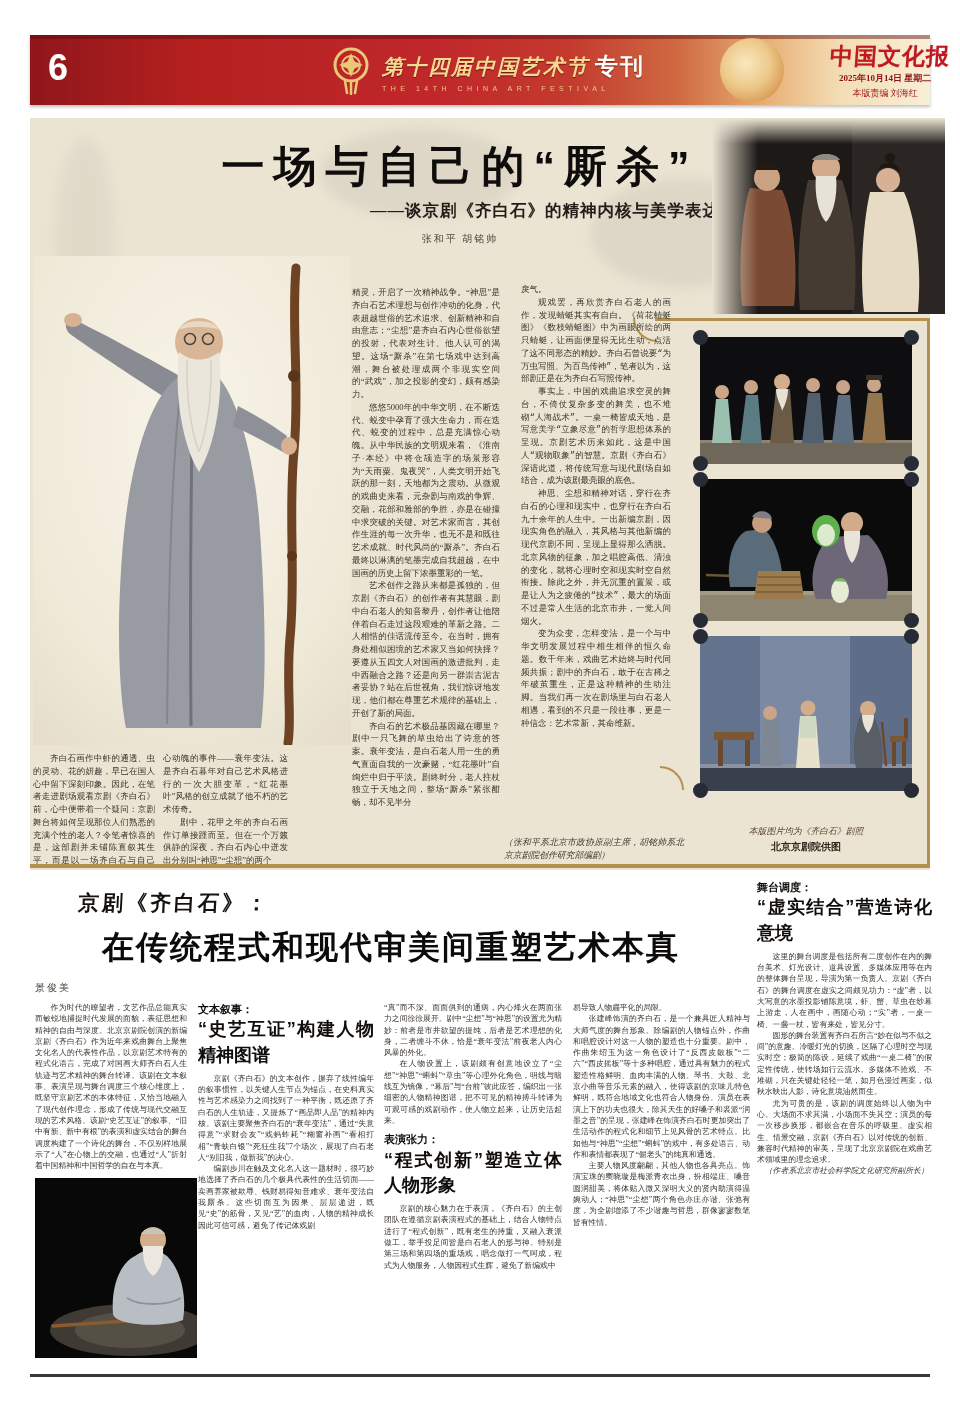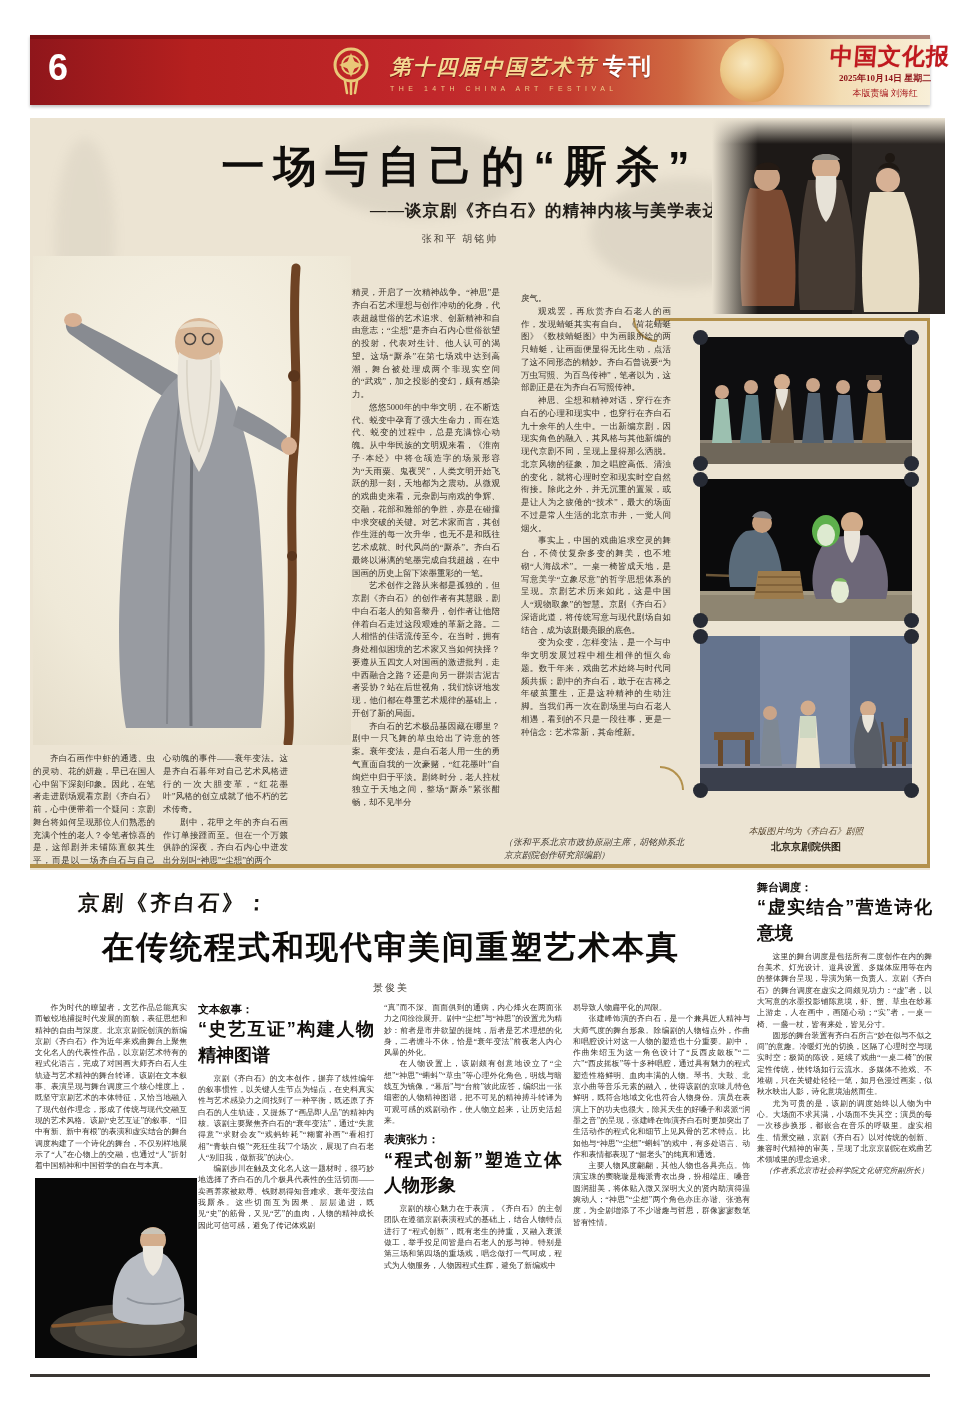--- a/index.html
+++ b/index.html
@@ -7,21 +7,21 @@
         font-family:"Liberation Serif",serif;}
   .abs{position:absolute;}
 
   
   .banner{left:30px;top:35px;width:900px;height:70px;
     background:linear-gradient(90deg,#8f161b 0%,#b5201f 18%,#c1272b 45%,#c43a2e 60%,#cf6a42 72%,#e8b077 82%,#f3ddb4 90%,#f8efd8 100%);
     box-shadow:0 2px 3px rgba(0,0,0,.25);}
   .banner::before{content:"";position:absolute;left:0;top:0;width:100%;height:4px;background:rgba(90,8,10,.45);}
   .page-num{left:18px;top:12px;color:#ffffff;font-family:"Liberation Sans",sans-serif;
     font-weight:bold;font-size:36px;}
-  .fest-group{left:300px;top:8px;width:360px;display:flex;align-items:center;gap:8px;}
+  .fest-group{left:300px;top:8px;width:360px;display:flex;align-items:center;}
   .fest-text{margin-left:10px;}
   .fest-cn{color:#f5d892;font-weight:bold;font-size:21px;letter-spacing:2px;
     font-family:"Liberation Serif",serif;font-style:italic;text-shadow:0 1px 1px rgba(60,10,5,.6);}
   .fest-zk{color:#ffffff;font-family:"Liberation Sans",sans-serif;font-weight:bold;font-size:23px;margin-left:6px;font-style:normal;}
   .fest-en{color:#eec987;font-family:"Liberation Sans",sans-serif;font-size:7px;letter-spacing:4.5px;margin-top:3px;}
   .gold-disc{left:690px;top:3px;width:64px;height:64px;border-radius:50%;
     background:radial-gradient(circle at 40% 40%,#f9ecc4 0%,#edcb8a 45%,#d99c58 75%,rgba(217,156,88,0) 100%);opacity:.95;}
   .paper-name{left:790px;top:6px;width:140px;text-align:center;color:#c0191f;
     font-weight:bold;font-size:23px;letter-spacing:1px;font-family:"DejaVu Serif",serif;
     text-shadow:0 0 1px rgba(160,20,20,.4);transform:skewX(-4deg);}
@@ -59,21 +59,21 @@
   .fadeL{position:absolute;left:0;top:0;width:46px;height:100%;
     background:linear-gradient(90deg,#ece4d3 0%,rgba(236,228,211,0) 100%);}
   .fadeT{position:absolute;left:0;top:0;width:100%;height:26px;
     background:linear-gradient(180deg,#ece4d3 0%,rgba(236,228,211,0) 100%);}
 
   
   .b-kicker{left:78px;top:889px;color:#15120e;font-size:21px;font-weight:bold;
     font-family:"DejaVu Serif",serif;letter-spacing:3px;transform:skewX(-3deg);}
   .b-title{left:35px;top:926px;width:712px;text-align:center;color:#0d0b09;
     font-family:"Liberation Serif",serif;font-weight:900;font-size:32px;letter-spacing:2px;}
-  .b-author{left:35px;top:981px;width:712px;text-align:center;color:#49433b;font-size:10px;letter-spacing:2px;}
+  .b-author{left:35px;top:981px;width:712px;text-align:left;color:#49433b;font-size:10px;letter-spacing:2px;}
   .subhead{font-family:"Liberation Sans",sans-serif;font-weight:bold;color:#100d0a;
     text-indent:0;line-height:1.4;margin:0 0 5px 0;}
   .subhead .s1{font-size:11px;display:block;}
   .subhead .s2{font-size:18px;display:block;}
   .bottom-rule{left:30px;top:1374px;width:900px;height:2.5px;background:#3b3733;}
 </style>
 </head>
 <body>
 
 <div id="page">
@@ -161,25 +161,25 @@
       <p>心动魄的事件——衰年变法。这是齐白石暮年对自己艺术风格进行的一次大胆变革，“红花墨叶”风格的创立成就了他不朽的艺术传奇。</p>
       <p>剧中，花甲之年的齐白石画作订单接踵而至。但在一个万籁俱静的深夜，齐白石内心中迸发出分别叫“神思”“尘想”的两个</p>
     </div>
 
   <div class="col body-main cont" style="left:352px;top:286px;width:148px;height:578px;">
       <p>精灵，开启了一次精神战争。“神思”是齐白石艺术理想与创作冲动的化身，代表超越世俗的艺术追求、创新精神和自由意志；“尘想”是齐白石内心世俗欲望的投射，代表对生计、他人认可的渴望。这场“厮杀”在第七场戏中达到高潮，舞台被处理成两个非现实空间的“武戏”，加之投影的变幻，颇有感染力。</p>
       <p>悠悠5000年的中华文明，在不断迭代、蜕变中孕育了强大生命力，而在迭代、蜕变的过程中，总是充满惊心动魄。从中华民族的文明观来看，《淮南子·本经》中将仓颉造字的场景形容为“天雨粟、鬼夜哭”，人类文明开始飞跃的那一刻，天地都为之震动。从微观的戏曲史来看，元杂剧与南戏的争辉、交融，花部和雅部的争胜，亦是在碰撞中求突破的关键。对艺术家而言，其创作生涯的每一次升华，也无不是和既往艺术成就、时代风尚的“厮杀”。齐白石最终以淋漓的笔墨完成自我超越，在中国画的历史上留下浓墨重彩的一笔。</p>
       <p>艺术创作之路从来都是孤独的，但京剧《齐白石》的创作者有其慧眼，剧中白石老人的知音黎丹，创作者让他陪伴着白石走过这段艰难的革新之路。二人相惜的佳话流传至今。在当时，拥有身处相似困境的艺术家又当如何抉择？要遵从五四文人对国画的激进批判，走中西融合之路？还是向另一群崇古泥古者妥协？站在后世视角，我们惊讶地发现，他们都在尊重艺术规律的基础上，开创了新的局面。</p>
       <p>齐白石的艺术极品基因藏在哪里？剧中一只飞舞的草虫给出了诗意的答案。衰年变法，是白石老人用一生的勇气直面自我的一次豪赌，“红花墨叶”自绚烂中归于平淡。剧终时分，老人拄杖独立于天地之间，整场“厮杀”紧张酣畅，却不见半分</p>
     </div>
-  <div class="col body-main cont" style="left:521px;top:292px;width:150px;height:540px;">
+  <div class="col body-main cont" style="left:521px;top:284px;width:150px;height:540px;font-family:Liberation Mono, monospace;">
       <p>戾气。</p>
       <p>观戏罢，再欣赏齐白石老人的画作，发现蜻蜓其实有自白。《荷花蜻蜓图》《数枝蜻蜓图》中为画眼所绘的两只蜻蜓，让画面便显得无比生动，点活了这不同形态的精妙。齐白石曾说要“为万虫写照、为百鸟传神”，笔者以为，这部剧正是在为齐白石写照传神。</p>
+      <p>事实上，中国的戏曲追求空灵的舞台，不倚仗复杂多变的舞美，也不堆砌“人海战术”。一桌一椅皆成天地，是写意美学“立象尽意”的哲学思想体系的呈现。京剧艺术历来如此，这是中国人“观物取象”的智慧。京剧《齐白石》深谙此道，将传统写意与现代剧场自如结合，成为该剧最亮眼的底色。</p>
       <p>神思、尘想和精神对话，穿行在齐白石的心理和现实中，也穿行在齐白石九十余年的人生中。一出新编京剧，因现实角色的融入，其风格与其他新编的现代京剧不同，呈现上显得那么洒脱。北京风物的征象，加之唱腔高低、清浊的变化，就将心理时空和现实时空自然衔接。除此之外，并无沉重的置景，或是让人为之疲倦的“技术”，最大的场面不过是常人生活的北京市井，一觉人间烟火。</p>
-      <p>事实上，中国的戏曲追求空灵的舞台，不倚仗复杂多变的舞美，也不堆砌“人海战术”。一桌一椅皆成天地，是写意美学“立象尽意”的哲学思想体系的呈现。京剧艺术历来如此，这是中国人“观物取象”的智慧。京剧《齐白石》深谙此道，将传统写意与现代剧场自如结合，成为该剧最亮眼的底色。</p>
       <p>变为众变，怎样变法，是一个与中华文明发展过程中相生相伴的恒久命题。数千年来，戏曲艺术始终与时代同频共振；剧中的齐白石，敢于在古稀之年破茧重生，正是这种精神的生动注脚。当我们再一次在剧场里与白石老人相遇，看到的不只是一段往事，更是一种信念：艺术常新，其命维新。</p>
     </div>
   <div class="abs note" style="left:504px;top:836px;width:180px;">（张和平系北京市政协原副主席，胡铭帅系北京京剧院创作研究部编剧）</div>
 
   <div class="photo" style="left:712px;top:118px;width:233px;height:196px;">
     <svg width="233" height="196" viewBox="0 0 233 196">
       <rect width="233" height="196" fill="#1d1917"></rect>
       <rect x="140" y="0" width="93" height="196" fill="#2b2623"></rect>
 
       <path d="M38 70 C30 90 26 150 30 188 L82 188 C86 150 82 95 70 72 Z" fill="#7b4a32"></path>

